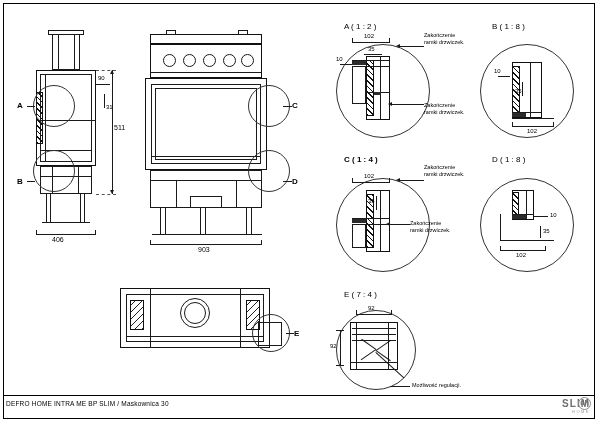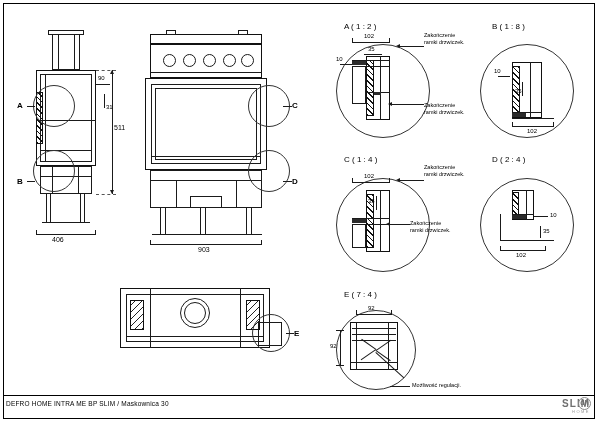--- a/index.html
+++ b/index.html
@@ -243,21 +243,21 @@
     <div class="lbl" style="left:494px;top:68px;">10</div>
     <div class="ln v" style="left:522px;top:82px;height:14px;"></div>
     <div class="lbl" style="left:515px;top:88px;">35</div>
     <div class="ln h" style="left:512px;top:126px;width:42px;"></div>
     <div class="tick" style="left:512px;top:122px;"></div>
     <div class="tick" style="left:553px;top:122px;"></div>
     <div class="lbl" style="left:527px;top:128px;">102</div>
   </div>
 
   <div>
-    <div class="vw" style="left:344px;top:155px;">C ( 1 : 4 )</div>
+    <div class="vw" style="left:344px;top:155px;font-weight:bold;">C ( 1 : 4 )</div>
     <div class="det-circ" style="left:336px;top:178px;width:94px;height:94px;"></div>
 
     <div class="box2" style="left:366px;top:190px;width:24px;height:62px;"></div>
     <div class="hatch" style="left:366px;top:194px;width:8px;height:54px;"></div>
     <div class="ln v" style="left:380px;top:190px;height:62px;"></div>
     <div class="ln h" style="left:352px;top:218px;width:38px;"></div>
     <div class="ln h" style="left:352px;top:224px;width:38px;"></div>
     <div class="fill" style="left:352px;top:219px;width:14px;height:4px;"></div>
     <div class="box" style="left:352px;top:224px;width:14px;height:24px;"></div>
 
@@ -277,21 +277,21 @@
 
     <div class="callout" style="left:410px;top:220px;">
       <span>Zakończenie</span><br>
       <span>ramki drzwiczek.</span>
     </div>
     <div class="ln h" style="left:390px;top:224px;width:20px;"></div>
     <div class="arrowL" style="left:386px;top:222px;"></div>
   </div>
 
   <div>
-    <div class="vw" style="left:492px;top:155px;">D ( 2 : 4 )</div>
+    <div class="vw" style="left:492px;top:155px;">D ( 1 : 8 )</div>
     <div class="det-circ" style="left:480px;top:178px;width:94px;height:94px;"></div>
 
     <div class="box2" style="left:512px;top:190px;width:22px;height:30px;"></div>
     <div class="hatch" style="left:512px;top:192px;width:7px;height:26px;"></div>
     <div class="ln v" style="left:526px;top:190px;height:30px;"></div>
     <div class="ln h" style="left:512px;top:214px;width:22px;"></div>
     <div class="ln h" style="left:500px;top:240px;width:54px;"></div>
     <div class="ln v" style="left:500px;top:214px;height:26px;"></div>
     <div class="fill" style="left:512px;top:215px;width:14px;height:4px;"></div>
 

